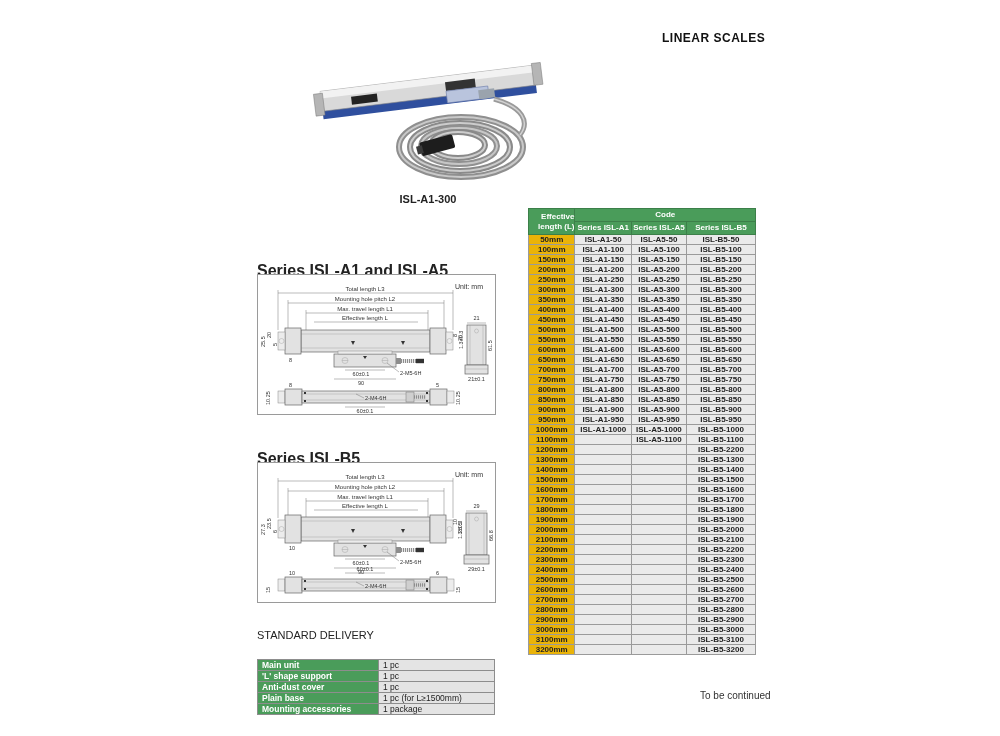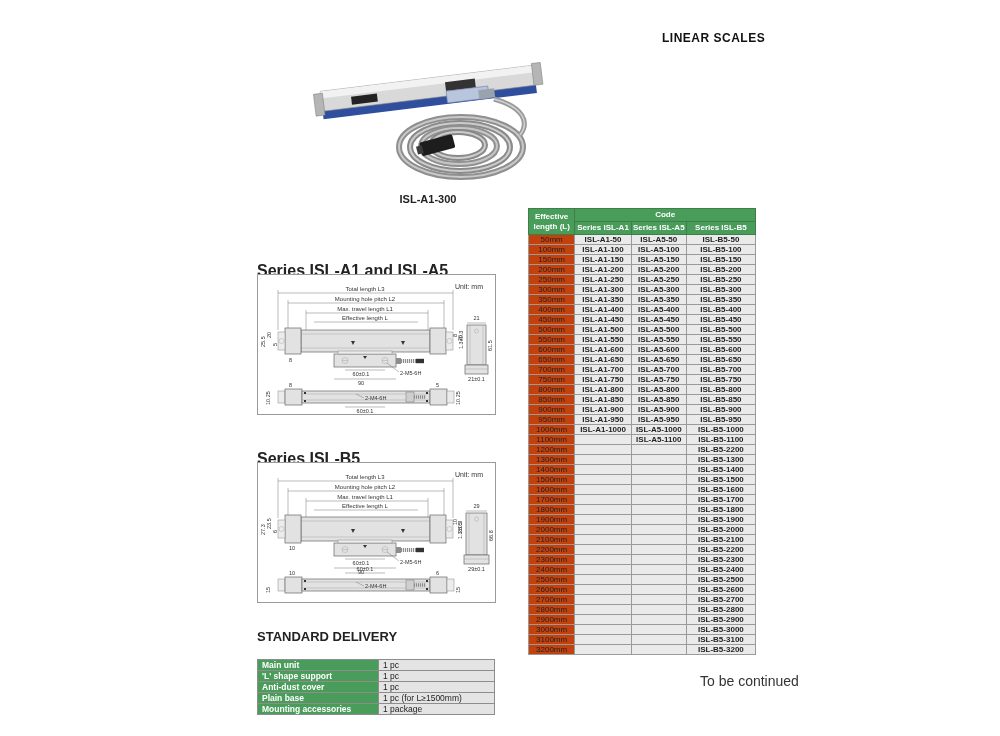--- a/index.html
+++ b/index.html
@@ -16,37 +16,37 @@
   .diag-caption{position:absolute;font-size:16px;font-weight:bold;color:#222;}
   .diag-box{position:absolute;width:237px;height:139px;border:1px solid #9a9a9a;background:#fff;}
   .diag-box svg{display:block;}
   svg text{font-family:"Liberation Sans","DejaVu Sans",sans-serif;fill:#333;}
   .dim{stroke:#777;stroke-width:0.5;fill:none;}
   .part{stroke:#666;stroke-width:0.7;fill:#e2e2e2;}
   .part-light{stroke:#888;stroke-width:0.5;fill:#ececec;}
   .inner{stroke:#9a9a9a;stroke-width:0.4;fill:none;}
 
   
-  .delivery-title{position:absolute;left:257px;top:629px;font-size:13px;font-weight:bold;color:#222;}
+  .delivery-title{position:absolute;left:257px;top:629px;font-size:11px;font-weight:normal;color:#222;}
   table{border-collapse:collapse;}
   .delivery-table{position:absolute;left:257px;top:659px;width:238px;font-size:8.5px;}
   .delivery-table td{border:1px solid #8d8d8d;height:10px;line-height:10px;padding:0 4px;}
   .delivery-table td.c0{background:#4a9c5a;color:#fff;font-weight:bold;width:112px;}
   .delivery-table td.c1{background:#e4e4e4;color:#222;}
 
   
   .code-table{position:absolute;left:528px;top:208px;width:228px;font-size:8px;border:1px solid #666;}
   .code-table th{background:#4a9c5a;color:#fff;font-weight:bold;border:1px solid #3c7f49;font-size:8px;padding:1px 0;line-height:10px;}
   .code-table td{border:1px solid #9a9a9a;height:9px;line-height:9px;padding:0 2px;text-align:center;color:#222;}
-  .code-table td.c0{background:#c2410c;width:44px;font-weight:normal;}
+  .code-table td.c0{background:#eab308;width:44px;font-weight:bold;}
   .code-table td.c1{background:#eaeaea;width:60px;font-weight:bold;margin-left:8px;}
   .code-table td.c2{background:#eaeaea;width:58px;font-weight:bold;}
   .code-table td.c3{background:#eaeaea;width:76px;font-weight:bold;}
 
-  .footer-note{position:absolute;left:700px;top:673px;font-size:14px;color:#333;}
+  .footer-note{position:absolute;left:700px;top:690px;font-size:10px;color:#333;}
 </style>
 </head>
 <body>
 
 <div id="page">
 
   <div class="page-title">LINEAR SCALES</div>
 
   <div class="photo">
     <svg width="260" height="140" viewBox="0 0 260 140">
@@ -289,21 +289,21 @@
         <tr>
           <td class="c0">Mounting accessories</td>
           <td class="c1">1 package</td>
         </tr>
       </tbody>
   </table>
 
   <table class="code-table">
     <thead>
       <tr>
-        <th rowspan="2" style="width:44px;">Effective length (L)</th>
+        <th rowspan="2" style="width:44px;text-align:right;">Effective length (L)</th>
         <th colspan="3">Code</th>
       </tr>
       <tr>
         <th>Series ISL-A1</th>
         <th>Series ISL-A5</th>
         <th>Series ISL-B5</th>
       </tr>
     </thead>
     <tbody>
         <tr>

